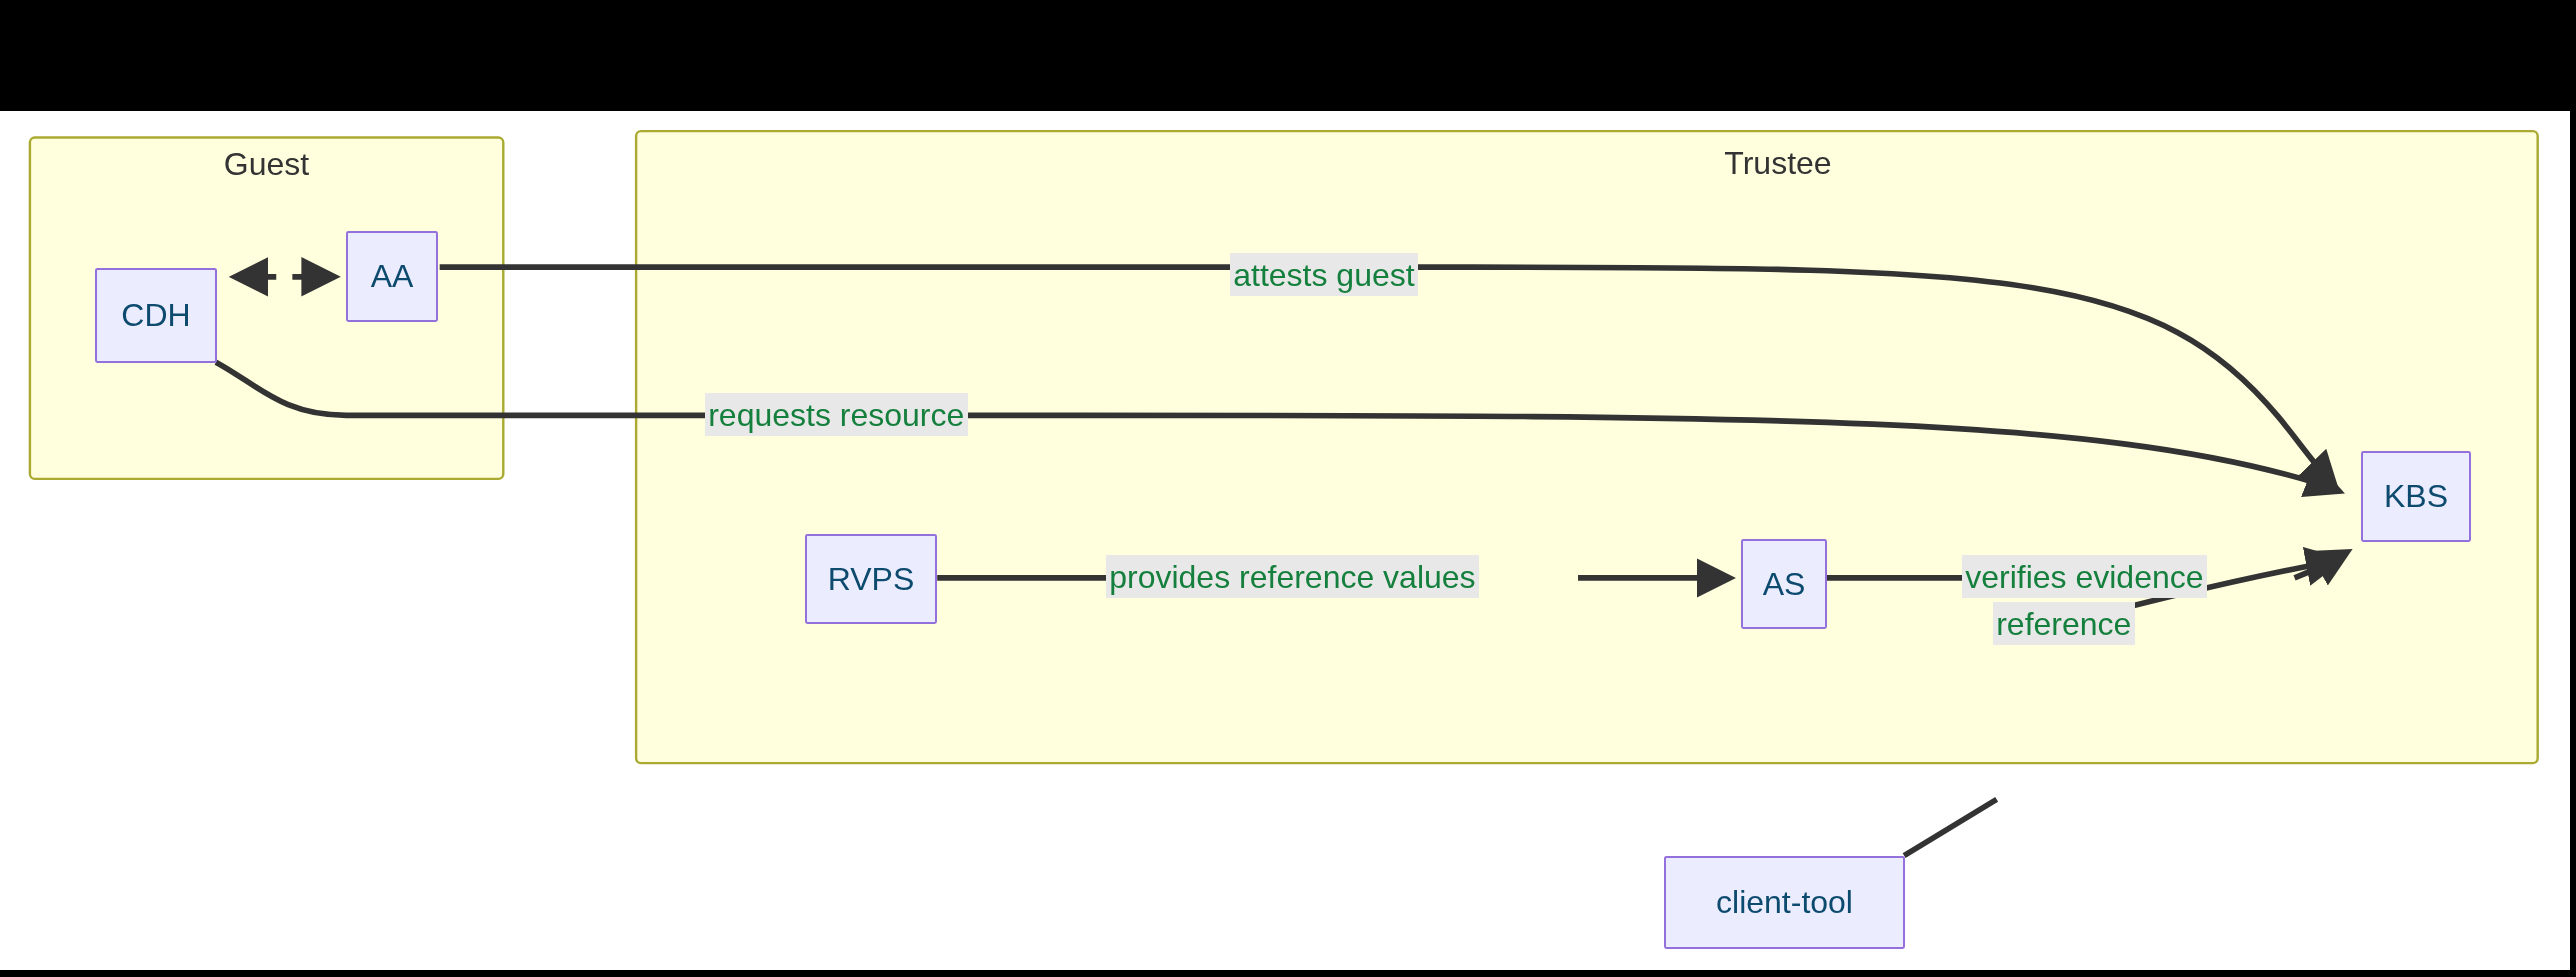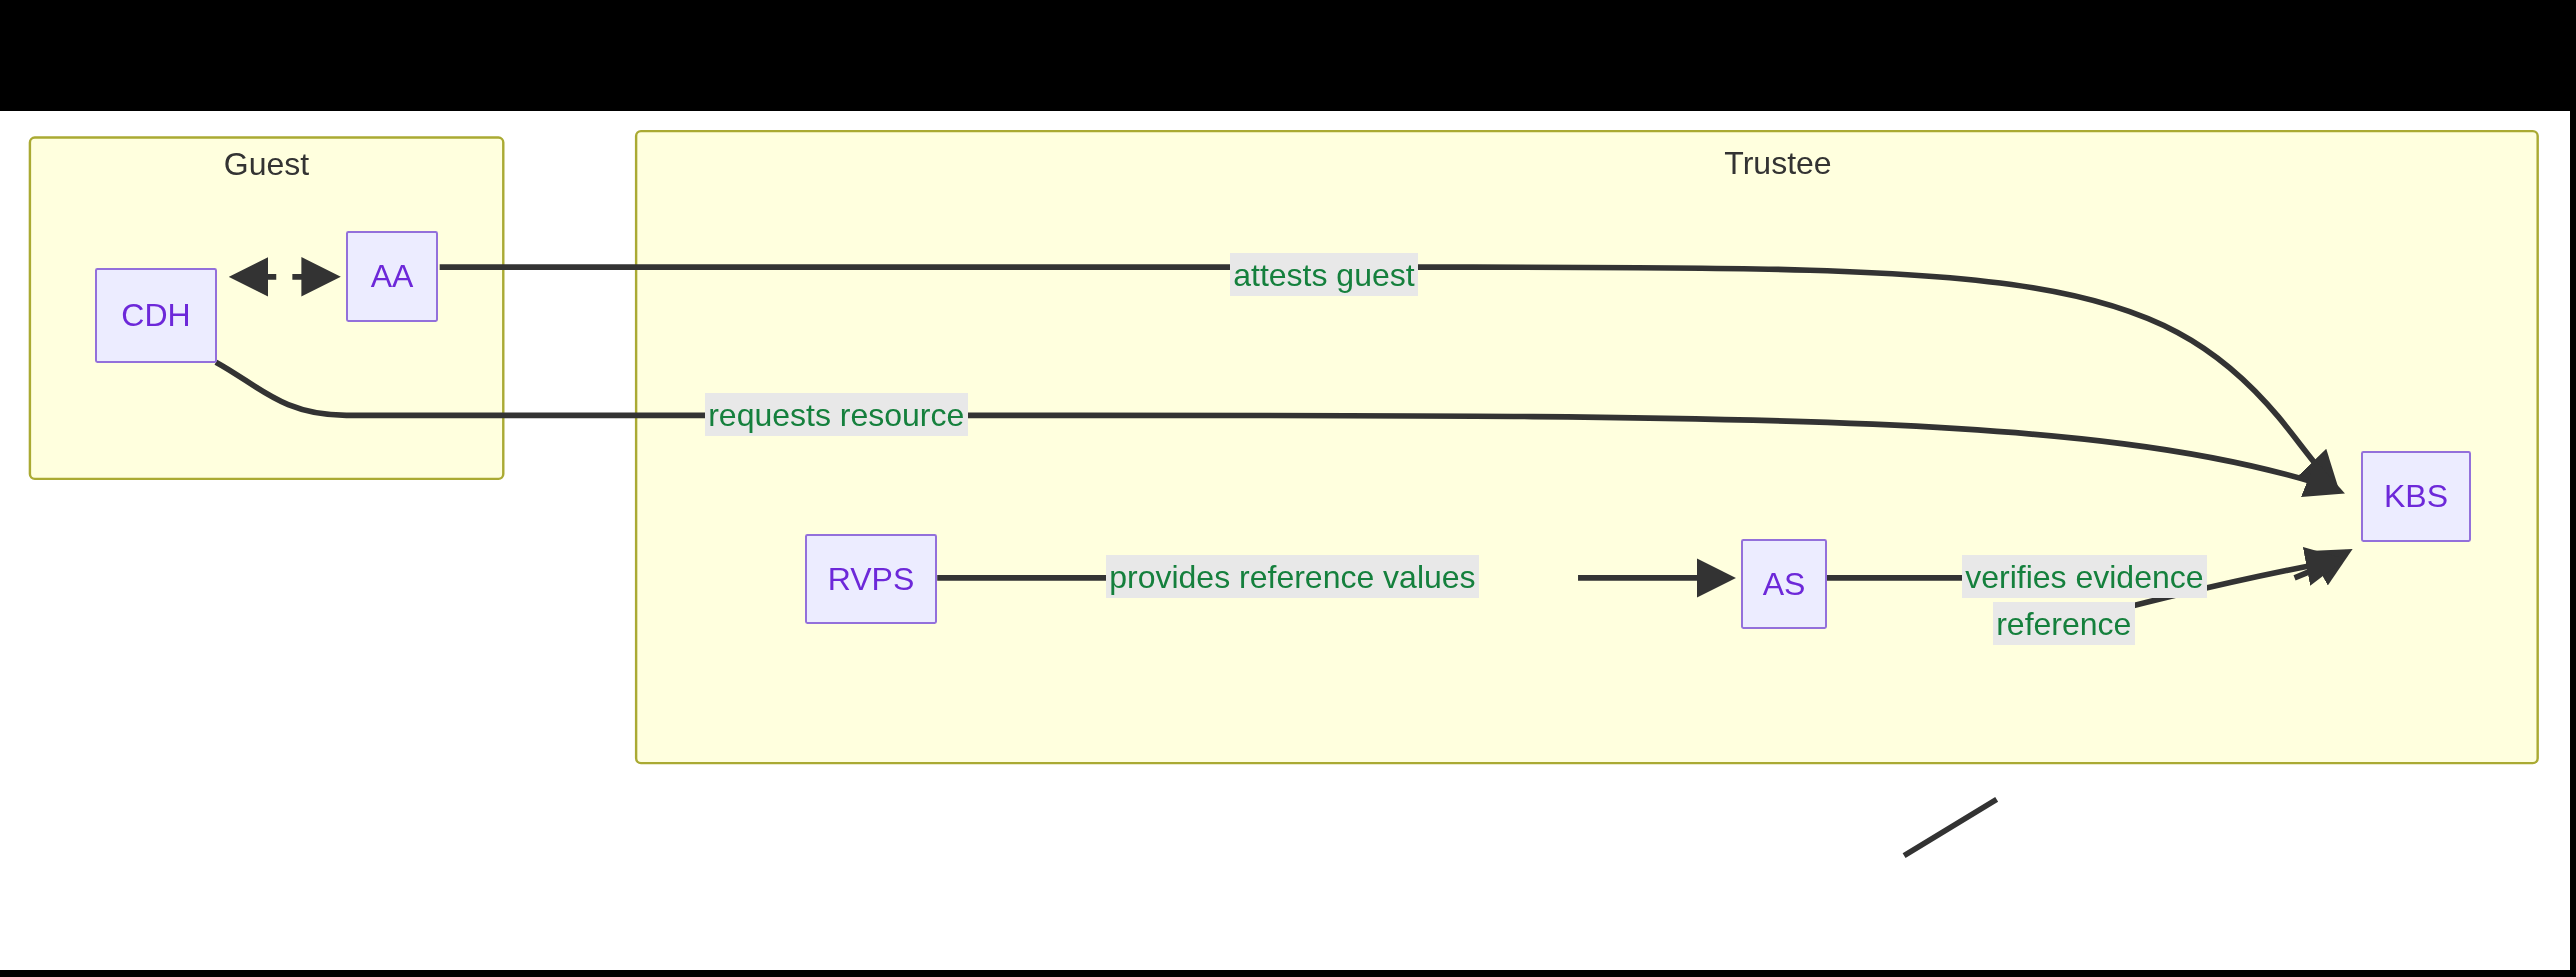--- a/index.html
+++ b/index.html
@@ -33,21 +33,21 @@
   }
   .node-box {
     position: absolute;
     box-sizing: border-box;
     background: #ececff;
     border: 2.4px solid #9370db;
     border-radius: 2.4px;
     display: flex;
     align-items: center;
     justify-content: center;
-    color: #6d28d9;
+    color: #0c4a6e;
     font-size: 32px;
     font-family: "Liberation Sans", sans-serif;
     white-space: nowrap;
   }
   .cluster-title {
     position: absolute;
     color: #333333;
     font-size: 32px;
     font-family: "Liberation Sans", sans-serif;
     white-space: nowrap;
@@ -134,16 +134,19 @@
     </div>
 
     <div class="node-box" style="left:1741px; top:428px; width:86px; height:90px;">
       <span>AS</span>
     </div>
 
     <div class="node-box" style="left:2361px; top:340px; width:110px; height:91px;">
       <span>KBS</span>
     </div>
 
+    <div class="node-box" style="left:1664px; top:745px; width:241px; height:93px;">
+      <span>client-tool</span>
+    </div>
 
   </div>
 </div>
 
 
 </body></html>

